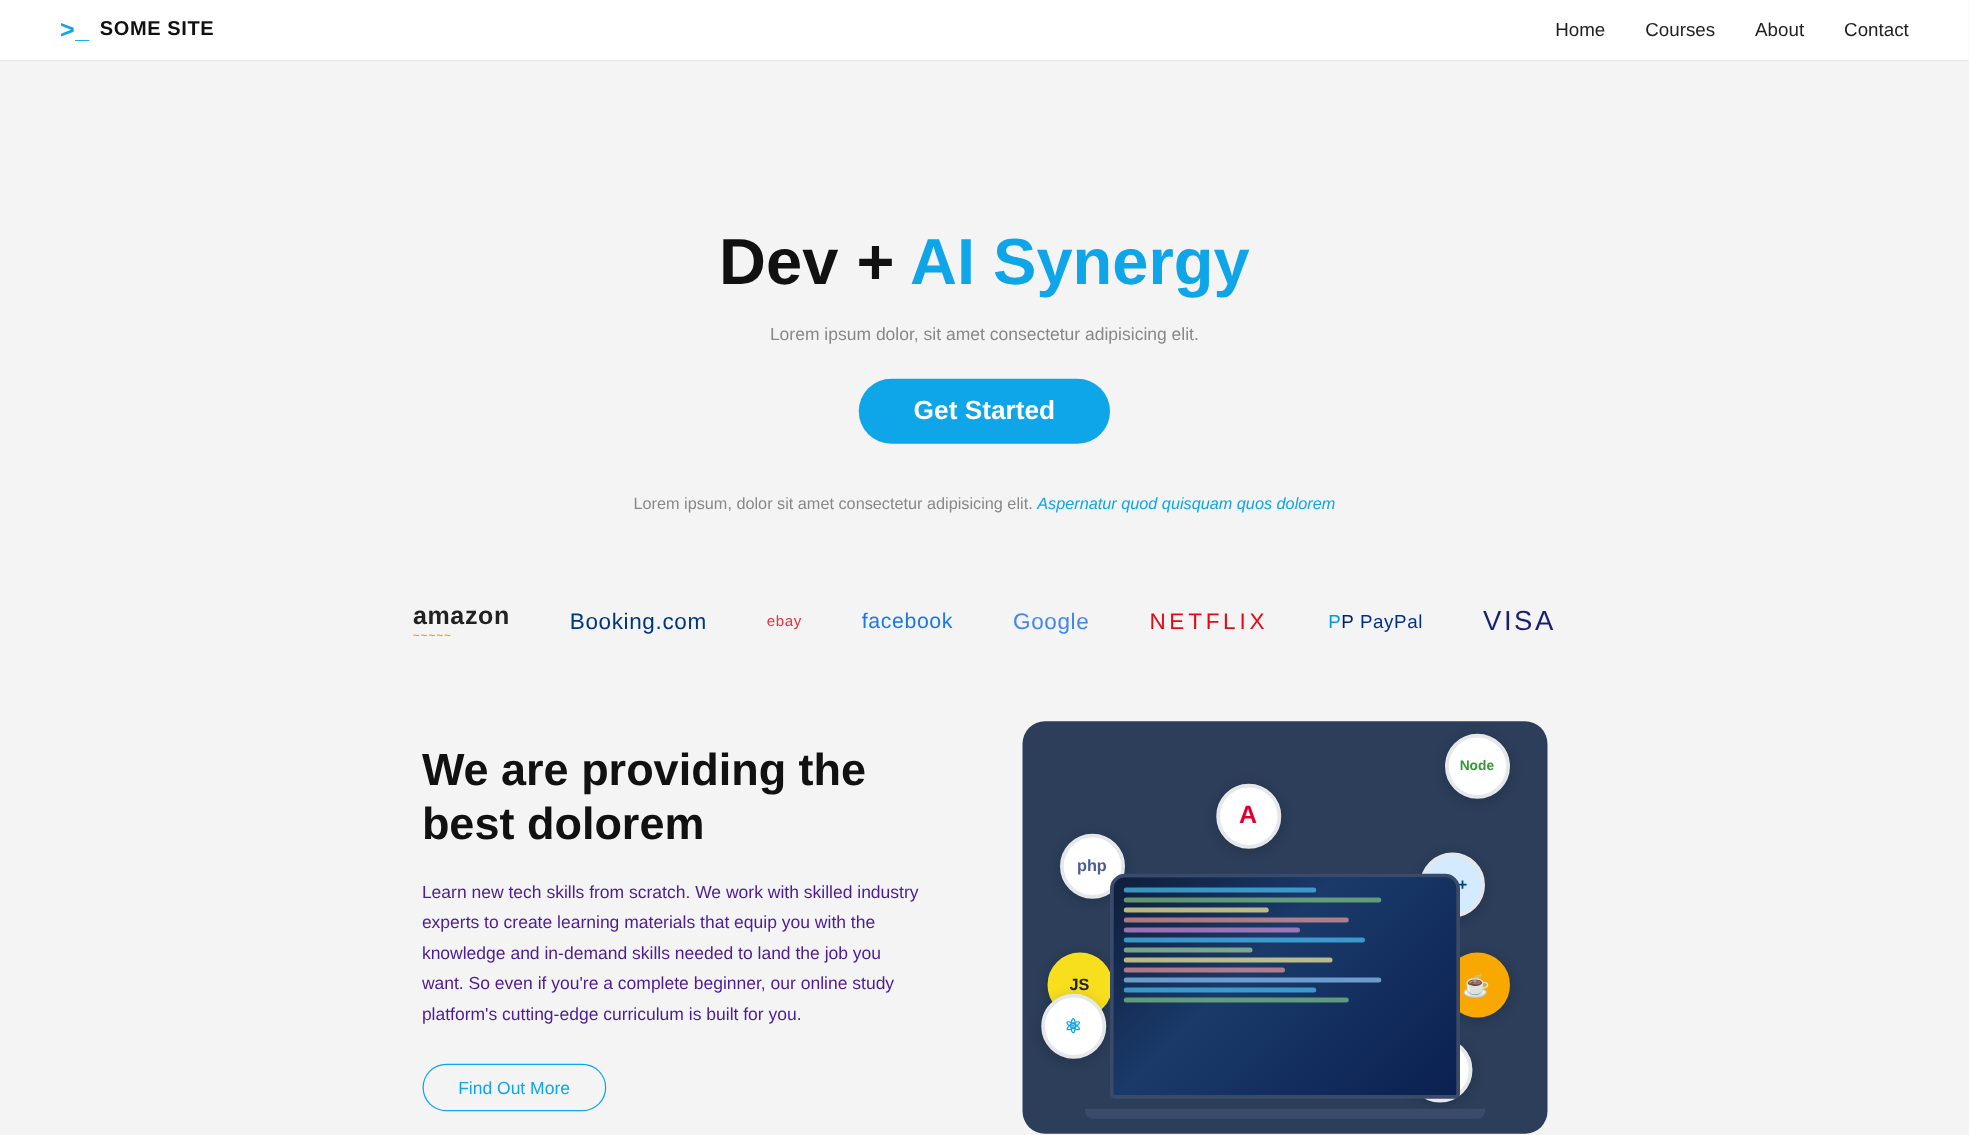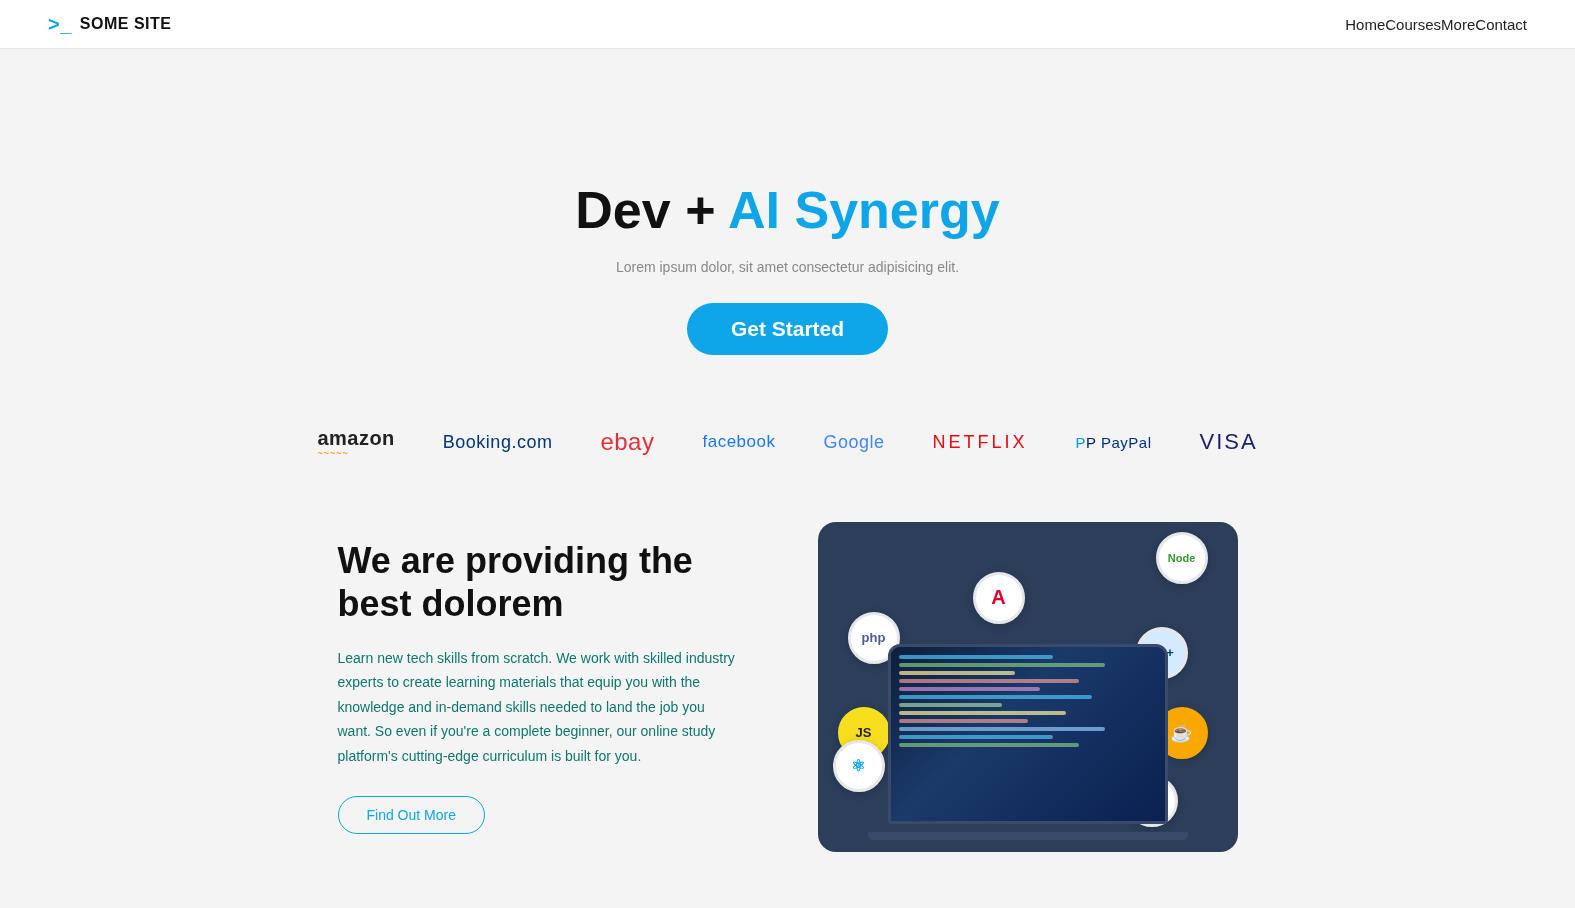--- a/index.html
+++ b/index.html
@@ -15,21 +15,21 @@
       border-bottom: 1px solid #e5e7eb;
       position: sticky; top: 0; z-index: 100;
     }
     .logo {
       display: flex; align-items: center; gap: 8px;
       font-weight: 700; font-size: 16px; color: #111; letter-spacing: .5px;
     }
     .logo-icon {
       color: #0ea5e9; font-size: 20px; font-weight: 900; line-height: 1;
     }
-    .nav-links { display: flex; }
+    .nav-links { display: flex; gap: 32px; }
     .nav-links a {
       text-decoration: none; color: #222; font-size: 15px; font-weight: 500;
       cursor: pointer;
     }
 
     
     .hero {
       background: #f4f4f5;
       text-align: center;
       padding: 72px 24px 48px;
@@ -81,21 +81,21 @@
     .brand-item {
       font-size: 18px;
       font-weight: 400;
       color: #555;
       letter-spacing: .5px;
       white-space: nowrap;
     }
     .brand-amazon { font-size: 20px; font-weight: 900; color: #222; }
     .brand-amazon .smile { display: block; font-size: 9px; color: #f90; text-align: left; margin-top: -2px; letter-spacing: 1px; }
     .brand-booking { color: #003580; }
-    .brand-ebay { color: #e43137; font-size: 24px; }
+    .brand-ebay { color: #e43137; font-size: 12px; }
     .brand-facebook { color: #1877f2; font-size: 17px; }
     .brand-google { color: #4285f4; }
     .brand-netflix { color: #e50914; letter-spacing: 3px; }
     .brand-paypal { color: #003087; font-size: 15px; }
     .brand-visa { color: #1a1f71; font-size: 22px; letter-spacing: 2px; }
 
     
     .bottom-section {
       display: flex;
       align-items: center;
@@ -107,21 +107,21 @@
     .courses-text { max-width: 400px; }
     .courses-text h2 {
       font-size: 36px;
       font-weight: 900;
       color: #111;
       line-height: 1.2;
       margin-bottom: 20px;
     }
     .courses-text p {
       font-size: 14px;
-      color: #0f766e;
+      color: #4c1d95;
       line-height: 1.75;
       margin-bottom: 28px;
     }
     .btn-find-more {
       display: inline-block;
       padding: 10px 28px;
       background: transparent;
       color: #0ea5e9;
       border: 1.5px solid #0ea5e9;
       border-radius: 999px;
@@ -212,32 +212,35 @@
 <body>
 
 <nav>
   <div class="logo">
     <span class="logo-icon">&gt;_</span>
     <span>SOME SITE</span>
   </div>
   <div class="nav-links">
     <a>Home</a>
     <a>Courses</a>
-    <a>More</a>
+    <a>About</a>
     <a>Contact</a>
   </div>
 </nav>
 
 <section class="hero">
   <h1>
     <br>
     <span>Dev + </span><span class="accent">AI Synergy</span>
   </h1>
   <p class="hero-sub">Lorem ipsum dolor, sit amet consectetur adipisicing elit.</p>
   <button class="btn-get-started">Get Started</button>
+  <p class="trust-line">
+    <span>Lorem ipsum, dolor sit amet consectetur adipisicing elit. </span><span class="blue">Aspernatur quod quisquam quos dolorem</span>
+  </p>
 </section>
 
 <div class="brands">
   <div class="brand-item brand-amazon">
     amazon<span class="smile">~~~~~</span>
   </div>
   <div class="brand-item brand-booking">Booking.com</div>
   <div class="brand-item brand-ebay">ebay</div>
   <div class="brand-item brand-facebook">facebook</div>
   <div class="brand-item brand-google">Google</div>

